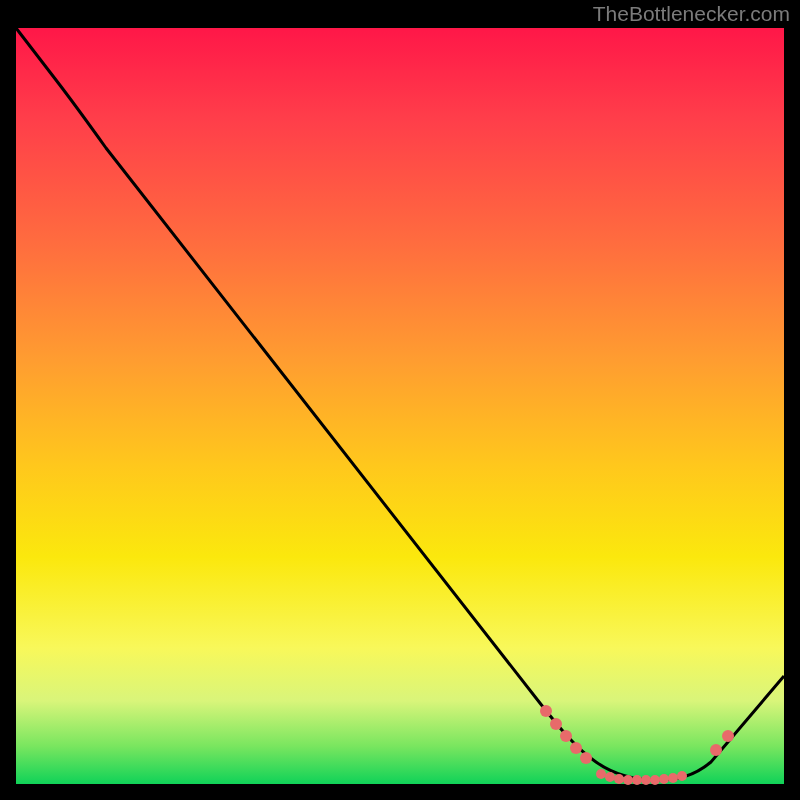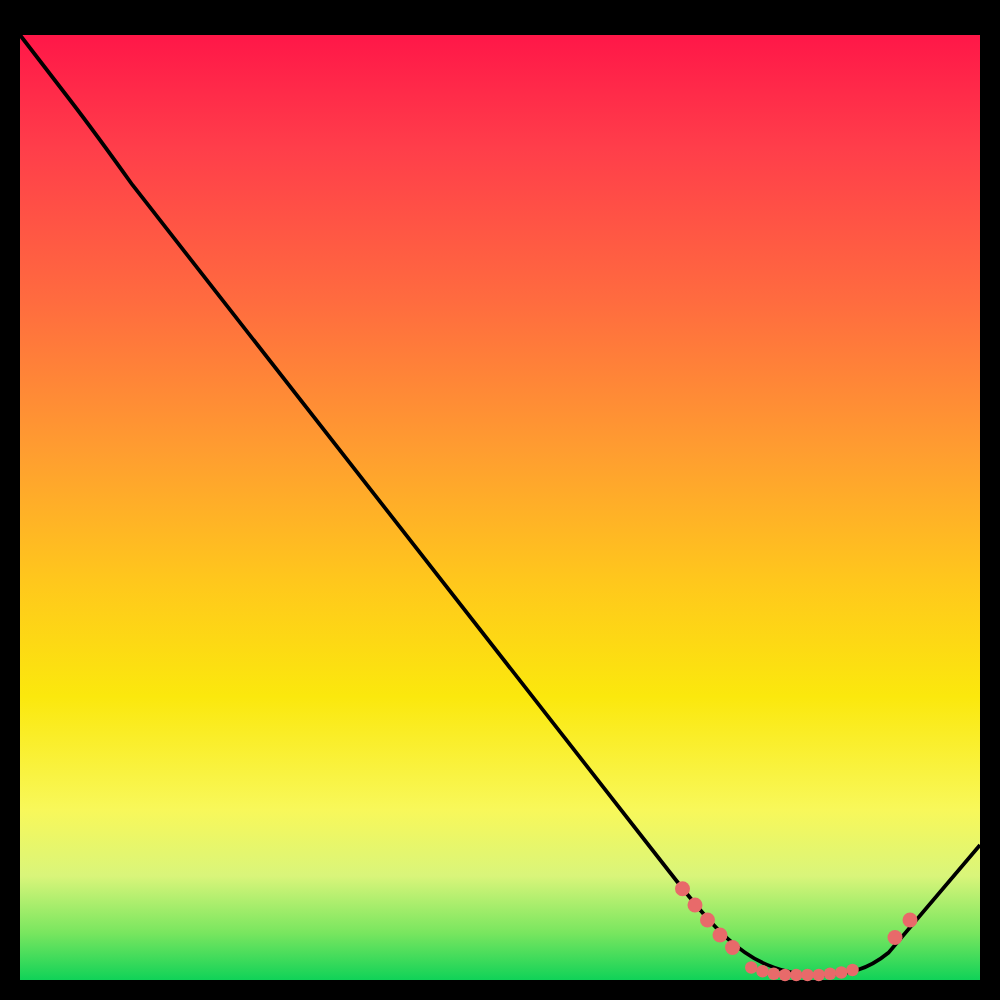--- a/index.html
+++ b/index.html
@@ -46,20 +46,21 @@
     top: 0;
     width: 768px;
     height: 756px;
     overflow: visible;
   }
 </style>
 </head>
 <body>
 <div class="frame">
 
+  <div class="attribution">TheBottlenecker.com</div>
 
   <div class="plot-area">
     <svg class="curve" viewBox="0 0 768 756">
       <path d="M 0 0
                L 40 52
                C 60 78, 70 92, 90 120
                L 520 670
                C 545 702, 560 720, 580 734
                C 600 748, 620 752, 640 752
                C 662 752, 678 748, 695 734

